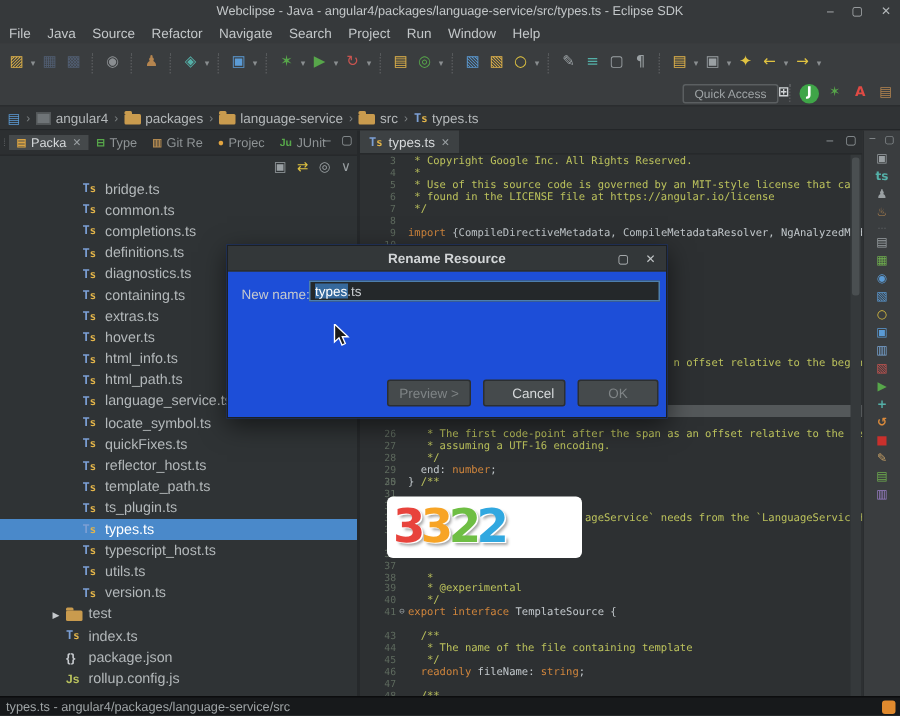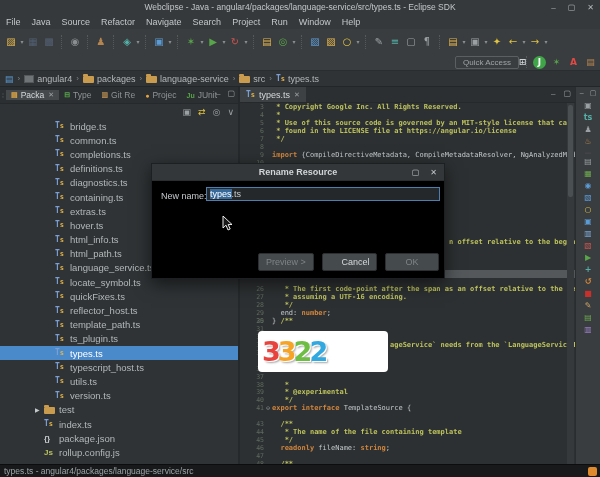--- a/index.html
+++ b/index.html
@@ -68,56 +68,56 @@
            box-sizing:border-box;display:flex;}
   .etab{display:flex;align-items:center;gap:4px;padding:0 6px;background:#3d4143;font-size:9px;color:#d6d9db;}
   #ewin{position:absolute;right:4px;top:2px;display:flex;gap:8px;font-size:8px;color:#9aa0a3;}
   #ecode{position:absolute;left:0;top:16px;width:335px;height:361px;overflow:hidden;
          font-family:"DejaVu Sans Mono",monospace;}
   #curline{position:absolute;left:0;width:335px;height:8px;background:#54585a;}
   .cl{position:absolute;left:0;width:335px;height:8px;line-height:8px;}
   .cl .ln{position:absolute;left:0;width:24px;text-align:right;color:#5e6a5e;font-size:6.5px;}
   .cl .fold{position:absolute;left:24px;width:8px;font-size:6px;color:#9aa0a3;text-align:center;}
   .cl .code{position:absolute;left:32px;white-space:pre;font-size:7px;}
-  .sc{color:#bcc25c;font-weight:bold;} .sk{color:#d0853c;font-weight:bold;} .sp{color:#c2c8cc;}
+  .sc{color:#bcc25c;} .sk{color:#d0853c;font-weight:normal;} .sp{color:#c2c8cc;}
   #escroll{position:absolute;right:1px;top:0;width:7px;height:361px;background:#35393b;}
   #ethumb{position:absolute;left:1px;top:2px;width:5px;height:92px;background:#4a4f51;border-radius:2px;}
 
   
   #rstrip{position:absolute;left:575px;top:0;width:25px;height:377px;background:#3a3d3f;border-left:1px solid #2a2d2f;box-sizing:border-box;}
   #rstripctl{display:flex;justify-content:center;gap:6px;padding-top:2px;font-size:7px;color:#9aa0a3;}
   #rstripicons{display:flex;flex-direction:column;align-items:center;margin-top:3px;}
   .vicon{height:12px;display:flex;align-items:center;justify-content:center;
          font-family:"DejaVu Sans",sans-serif;font-size:8px;font-weight:bold;line-height:1;}
   .vdots{height:8px;color:#6a6e70;font-size:6px;display:flex;align-items:center;}
 
   
   #statusbar{position:absolute;left:0;top:464px;width:600px;height:13px;background:#17191b;border-top:1px solid #0c0d0e;
              box-sizing:border-box;display:flex;align-items:center;font-size:8.5px;color:#9fa4a6;padding-left:4px;}
   #sbadge{position:absolute;right:3px;top:2px;width:9px;height:9px;background:#e08a2e;border-radius:2px;}
 
   
-  #dialog{position:absolute;left:151px;top:163px;width:294px;height:116px;background:#000000;
+  #dialog{position:absolute;left:151px;top:163px;width:294px;height:116px;background:#1d4ed8;
           border:1px solid #1d2022;box-shadow:0 5px 16px rgba(0,0,0,.55);z-index:20;box-sizing:border-box;}
   #dtitle{height:16px;background:#333739;display:flex;align-items:center;justify-content:center;
           font-size:9px;font-weight:bold;color:#d2d5d7;position:relative;border-bottom:1px solid #2b2e30;}
   #dctrl{position:absolute;right:7px;top:0;height:16px;display:flex;gap:11px;align-items:center;font-size:8px;color:#c3c7c9;font-weight:normal;}
   #dfield{position:absolute;left:9px;top:27px;font-size:9px;color:#c6cacd;}
   #dinput{position:absolute;left:54px;top:23px;width:234px;height:14px;background:#24282a;border:1px solid #4d7fae;
           box-sizing:border-box;display:flex;align-items:center;padding-left:3px;font-size:9px;color:#c9cdd0;}
   #dinput .selx{background:#36699c;color:#fff;}
   #dbtns{position:absolute;left:0;right:5px;top:89px;display:flex;justify-content:flex-end;gap:8px;}
   .dbtn{height:18px;background:#454a4c;border:1px solid #2c2f31;border-radius:2px;box-sizing:border-box;
         display:flex;align-items:center;justify-content:center;font-size:9px;}
   .dbtn.on{color:#d6d9db;padding-left:12px;} .dbtn.off{color:#7f8486;}
 
   
   #watermark{position:absolute;left:258px;top:331px;width:130px;height:41px;background:#ffffff;border-radius:4px;
              z-index:10;display:flex;align-items:center;padding-left:4px;box-sizing:border-box;overflow:hidden;}
-  #wmdigits{font-family:"DejaVu Sans",sans-serif;font-weight:bold;font-size:27px;letter-spacing:-3px;line-height:1;
+  #wmdigits{font-family:"DejaVu Sans",sans-serif;font-weight:bold;font-size:31px;letter-spacing:-3px;line-height:1;
             text-shadow:1px 1px 0 #fff,2px 2px 2px rgba(60,60,60,.45);}
   #wmright{display:flex;flex-direction:column;align-items:flex-start;margin-left:3px;}
   #wmcn{font-size:11px;font-weight:bold;color:#2e9e44;transform:skewX(-6deg);}
   #wmcc{font-size:15px;font-weight:bold;color:#f07c00;line-height:1;margin-top:44px;}
   #wmcc .dot{color:#6fbe44;}
 
   #cursor{position:absolute;left:222px;top:216px;z-index:30;}
 </style>
 </head>
 <body>

